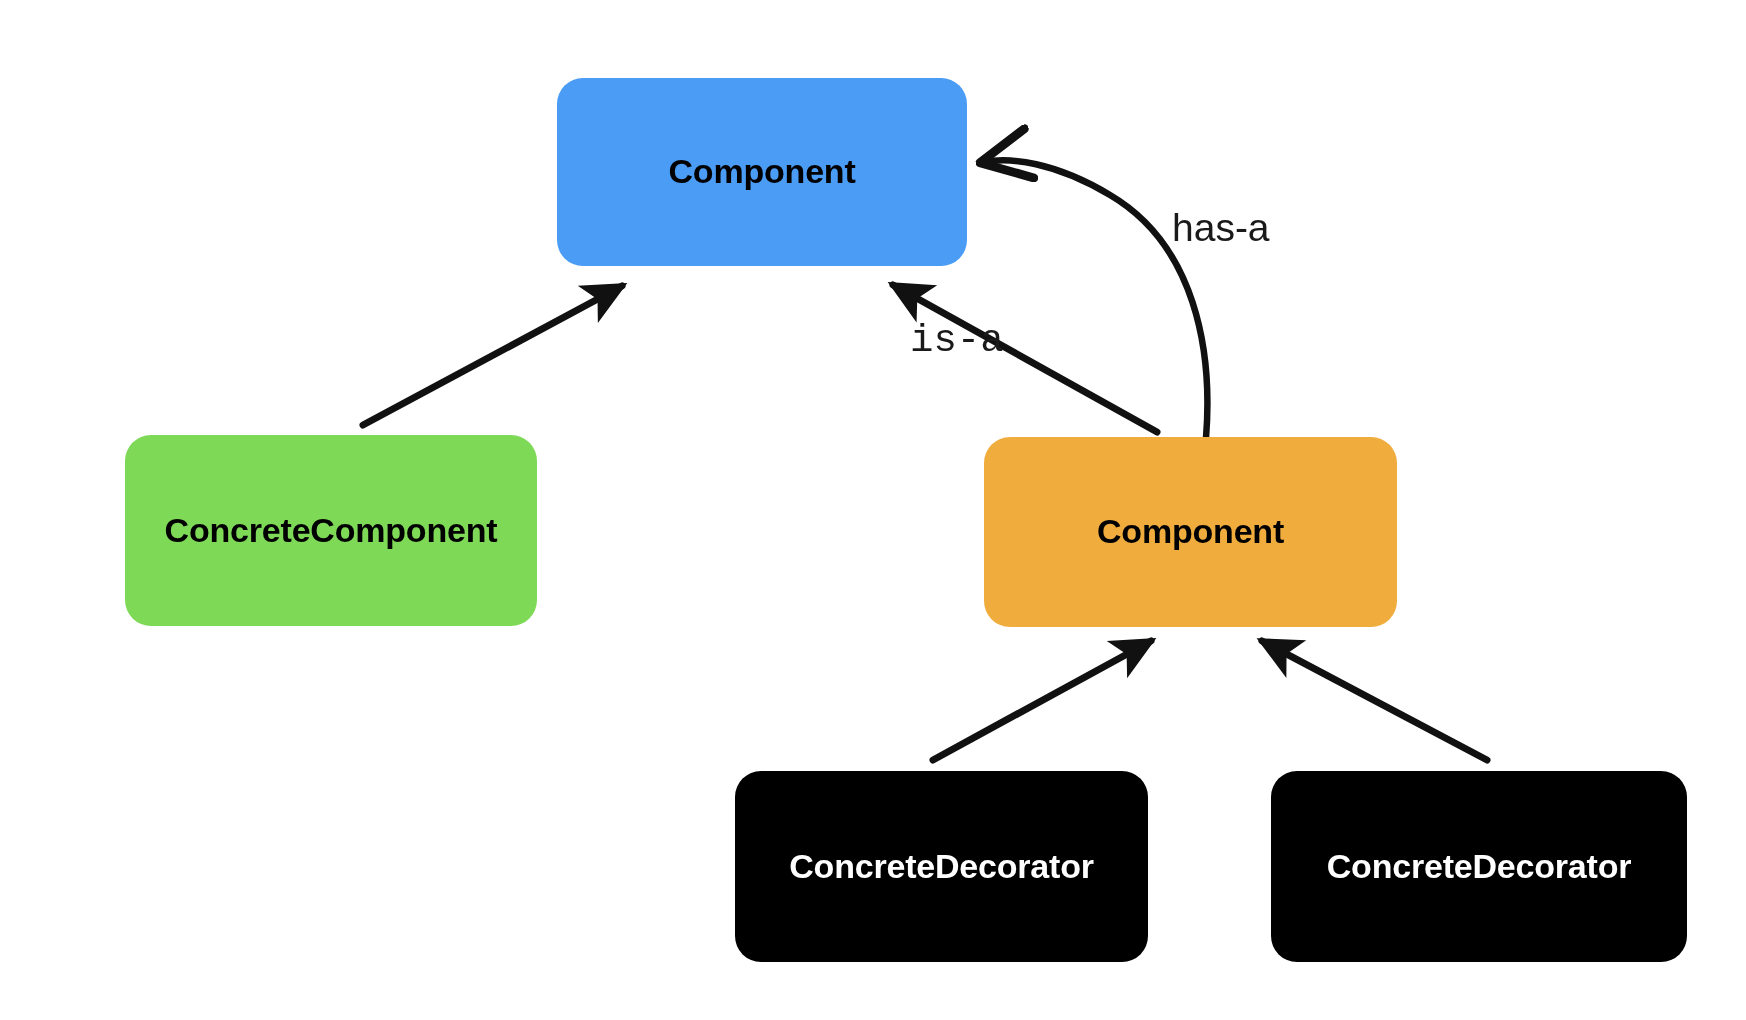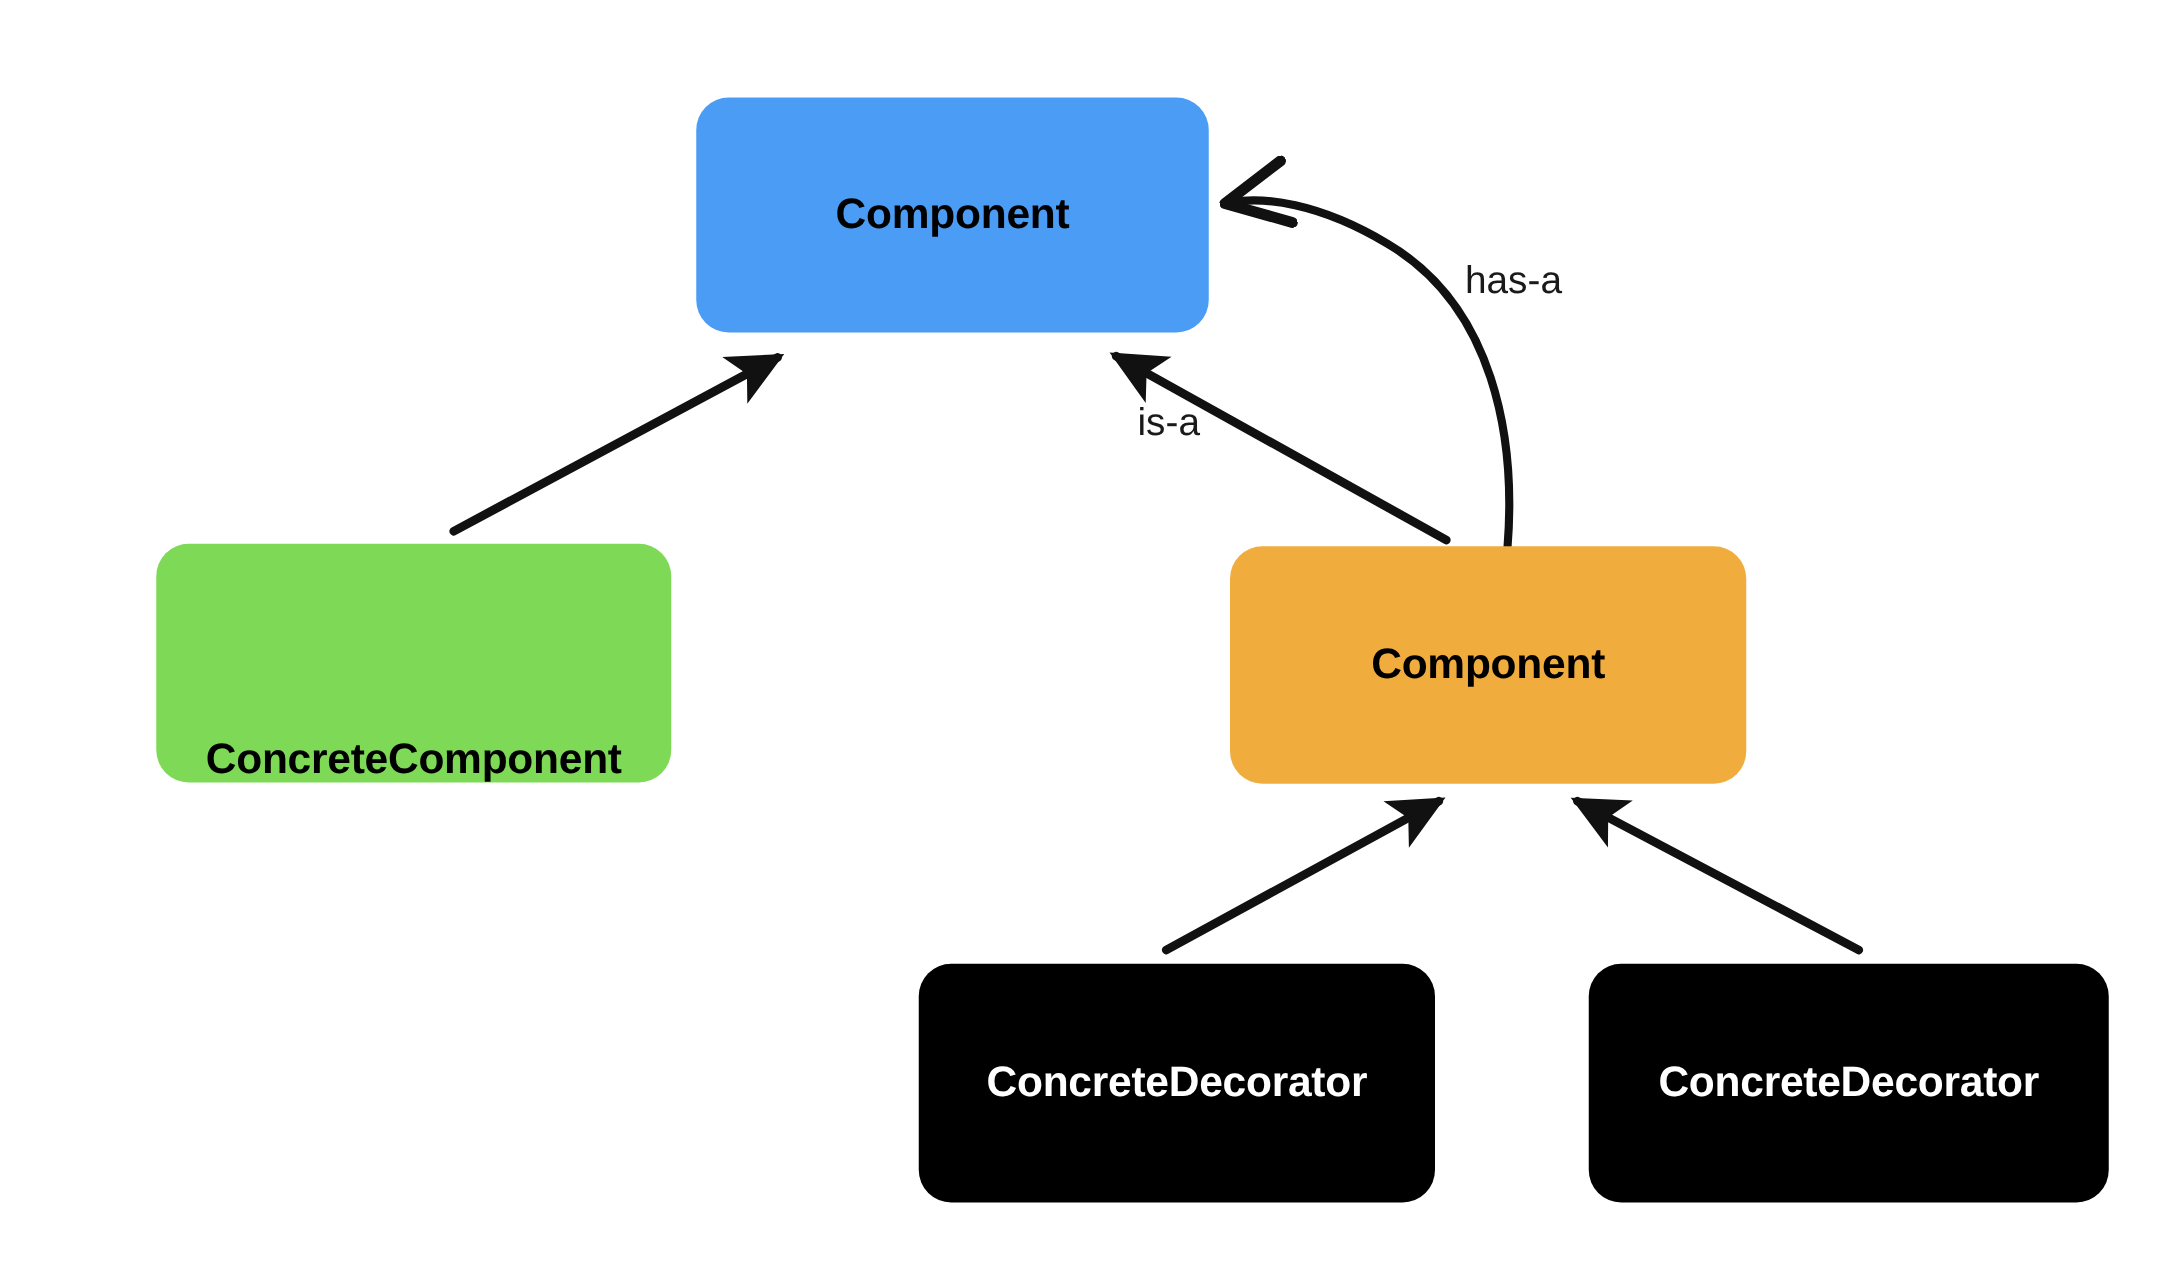--- a/index.html
+++ b/index.html
@@ -49,26 +49,26 @@
   }
   #edges {
     position: absolute;
     left: 0; top: 0;
     width: 1746px;
     height: 1020px;
     pointer-events: none;
   }
   .edge-label {
     position: absolute;
-    font-size: 31px;
+    font-size: 39px;
     color: #1a1a1a;
     white-space: nowrap;
     line-height: 1;
   }
-  #label-is-a  { left: 910px;  top: 322px; }
+  #label-is-a  { left: 910px;  top: 322px; font-family: Liberation Mono, monospace; }
   #label-has-a { left: 1172px; top: 208px; }
 </style>
 </head>
 <body>
 
 <div id="canvas">
 
   <svg id="edges" viewBox="0 0 1746 1020" width="1746" height="1020" xmlns="http://www.w3.org/2000/svg">
     <defs>
       <marker id="solid-arrow" viewBox="0 0 12 12" refX="10" refY="6" markerWidth="7" markerHeight="7" orient="auto-start-reverse">
@@ -97,21 +97,21 @@
 
     <g>
       <path d="M 1487 760 L 1262 641" fill="none" stroke="#111111" stroke-width="7" stroke-linecap="round" marker-end="url(#solid-arrow)"></path>
     </g>
   </svg>
 
   <div class="node" id="node-component" style="background:#4A9CF5;">
     <span class="node-label" style="color:#000000;">Component</span>
   </div>
 
-  <div class="node" id="node-concrete-component" style="background:#7ED957;align-items:flex-end;">
+  <div class="node" id="node-concrete-component" style="background:#7ED957;">
     <span class="node-label" style="color:#000000;">ConcreteComponent</span>
   </div>
 
   <div class="node" id="node-decorator" style="background:#F0AD3E;">
     <span class="node-label" style="color:#000000;">Component</span>
   </div>
 
   <div class="node" id="node-concrete-decorator-1" style="background:#000000;">
     <span class="node-label" style="color:#ffffff;">ConcreteDecorator</span>
   </div>

